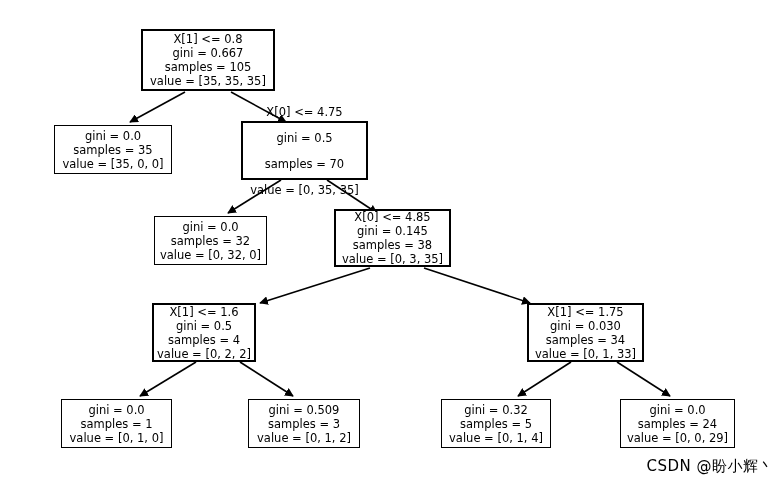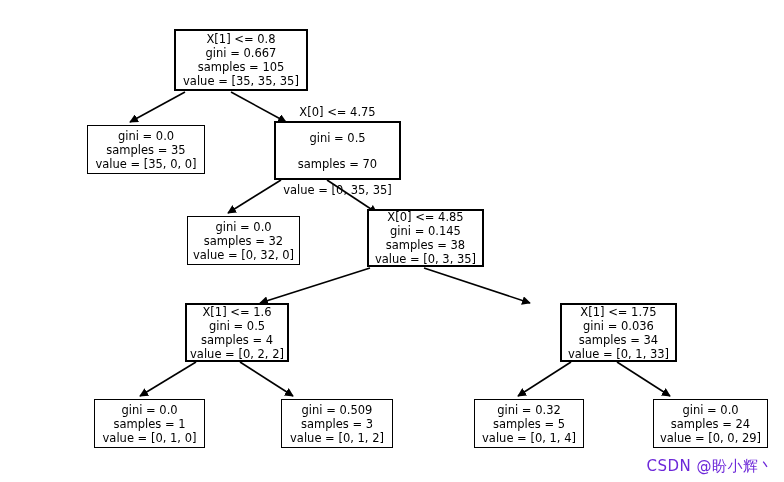--- a/index.html
+++ b/index.html
@@ -30,34 +30,33 @@
     display: flex;
     flex-direction: column;
     align-items: center;
     justify-content: center;
     text-align: center;
     font-size: 11.5px;
     line-height: 14px;
     color: #000000;
     white-space: nowrap;
     z-index: 2;
-    margin-left: 33px;
   }
   .node.internal {
     border-width: 2px;
   }
   .node .line {
     display: block;
   }
   #watermark {
     position: absolute;
     right: 10px;
     bottom: 6px;
     font-size: 15px;
-    color: #6d28d9;
+    color: #000000;
     letter-spacing: 0.5px;
     z-index: 3;
     white-space: nowrap;
   }
 </style>
 </head>
 <body>
 
 <div id="page">
 
@@ -121,21 +120,21 @@
 
   <div class="node internal" style="left:152px; top:303px; width:104px; height:59px;">
     <span class="line">X[1] &lt;= 1.6</span>
     <span class="line">gini = 0.5</span>
     <span class="line">samples = 4</span>
     <span class="line">value = [0, 2, 2]</span>
   </div>
 
   <div class="node internal" style="left:527px; top:303px; width:117px; height:59px;">
     <span class="line">X[1] &lt;= 1.75</span>
-    <span class="line">gini = 0.036</span>
+    <span class="line">gini = 0.030</span>
     <span class="line">samples = 34</span>
     <span class="line">value = [0, 1, 33]</span>
   </div>
 
   <div class="node" style="left:61px; top:399px; width:111px; height:49px;">
     <span class="line">gini = 0.0</span>
     <span class="line">samples = 1</span>
     <span class="line">value = [0, 1, 0]</span>
   </div>
 

